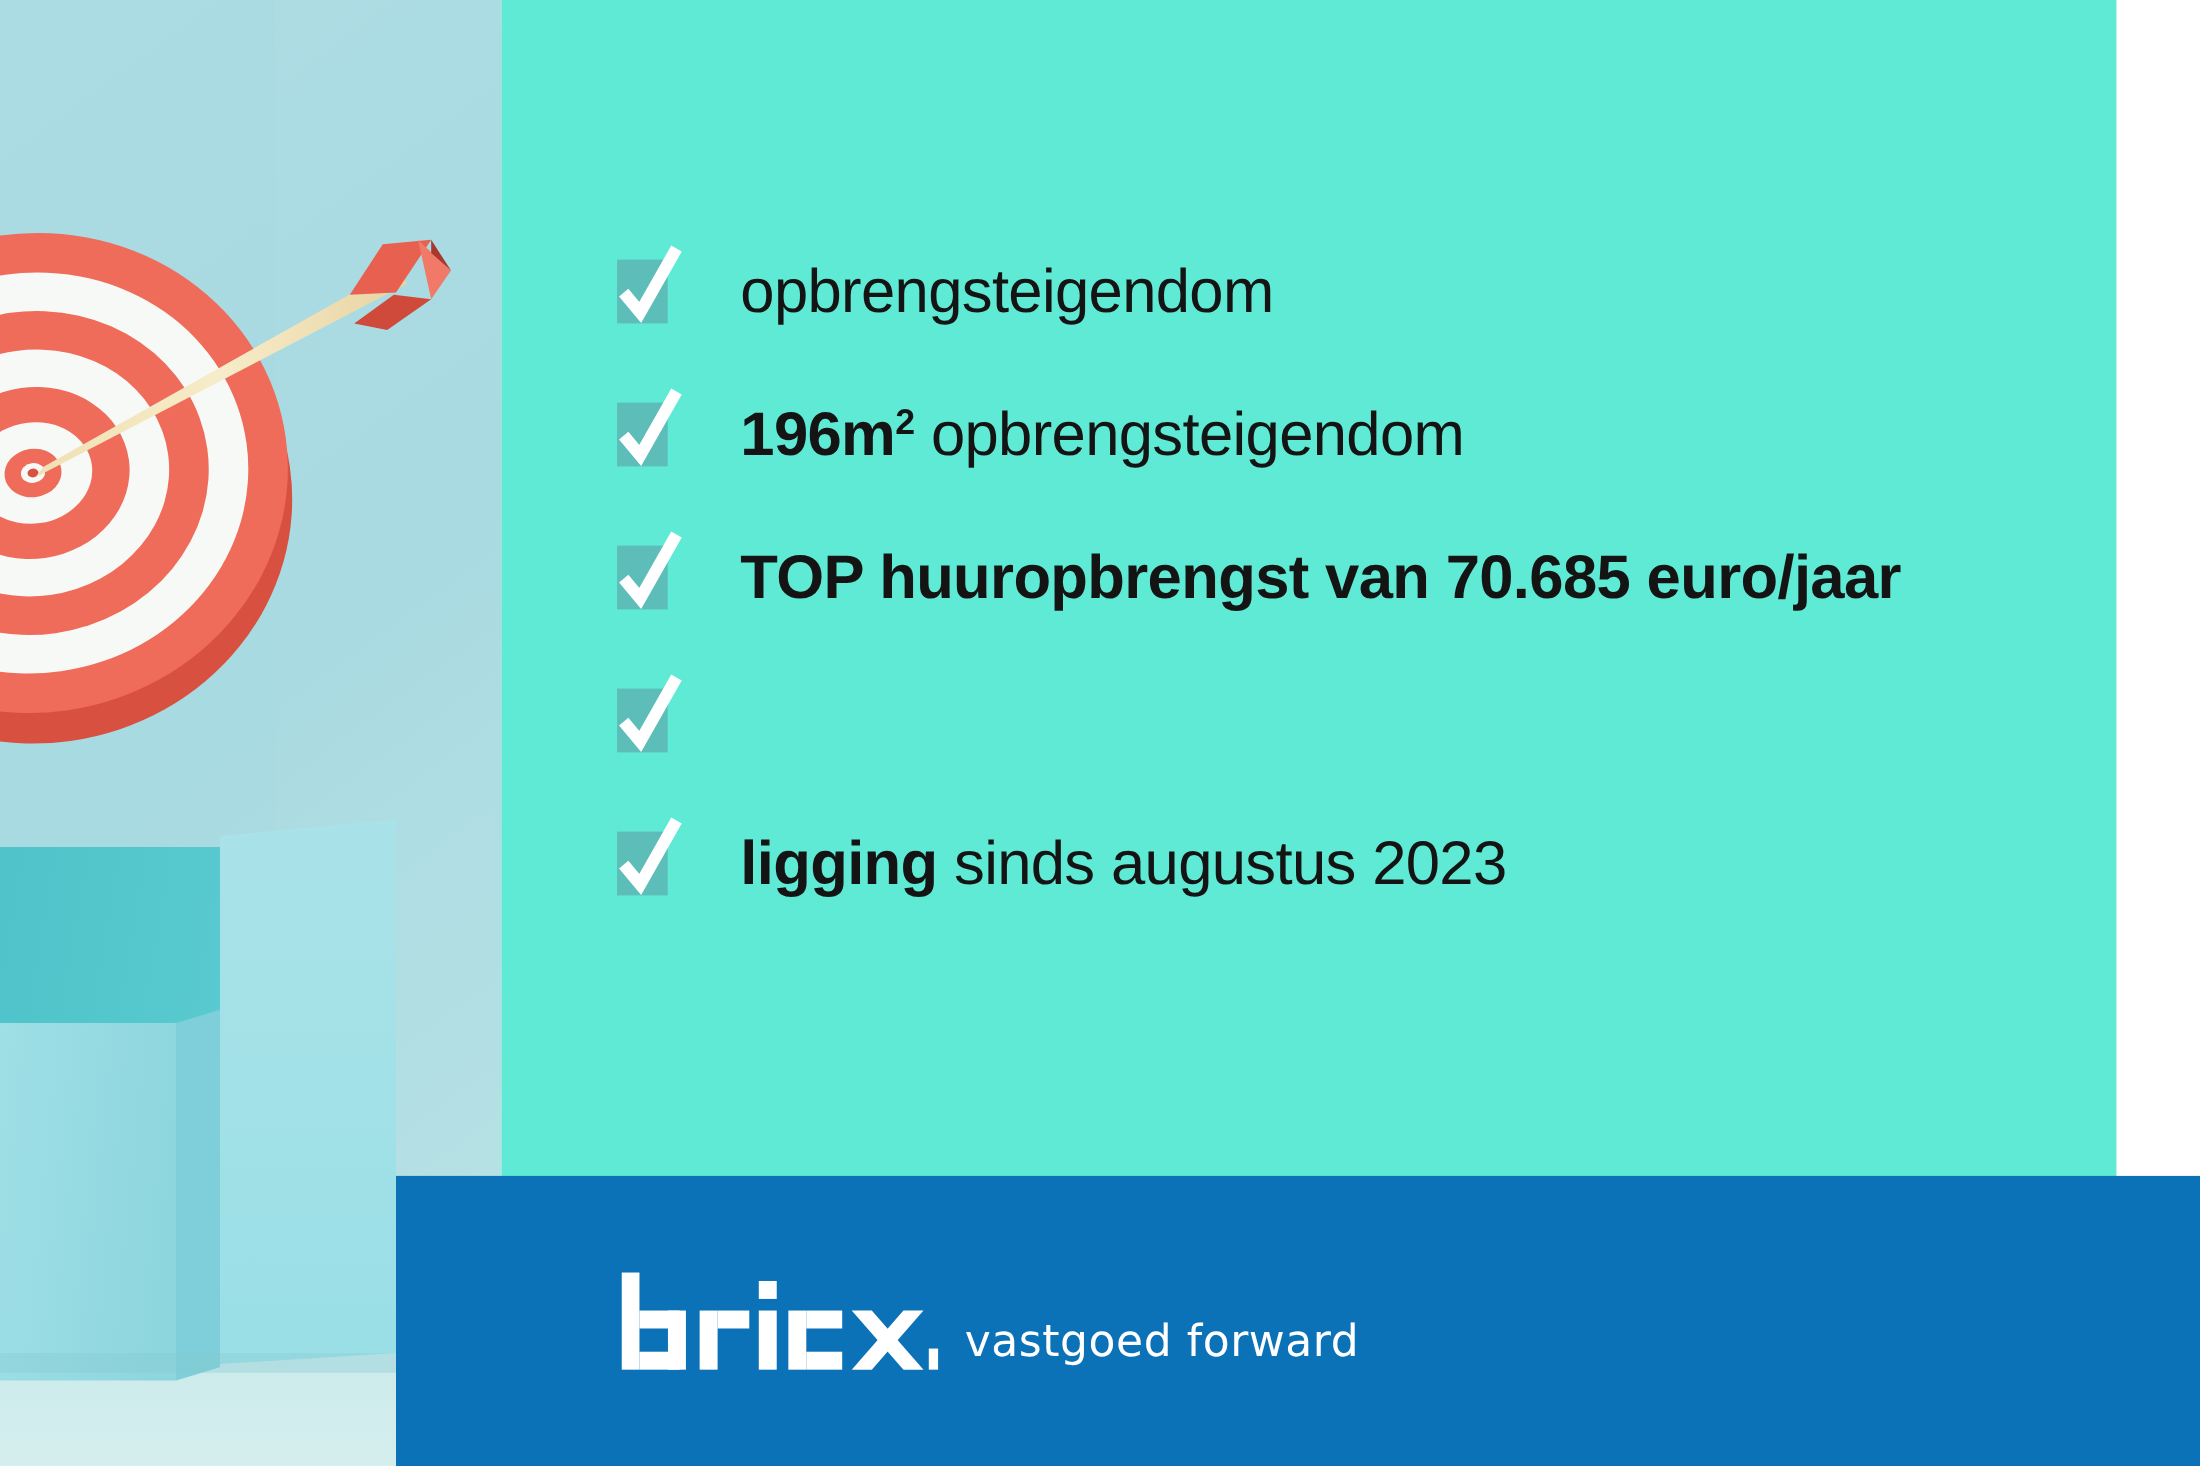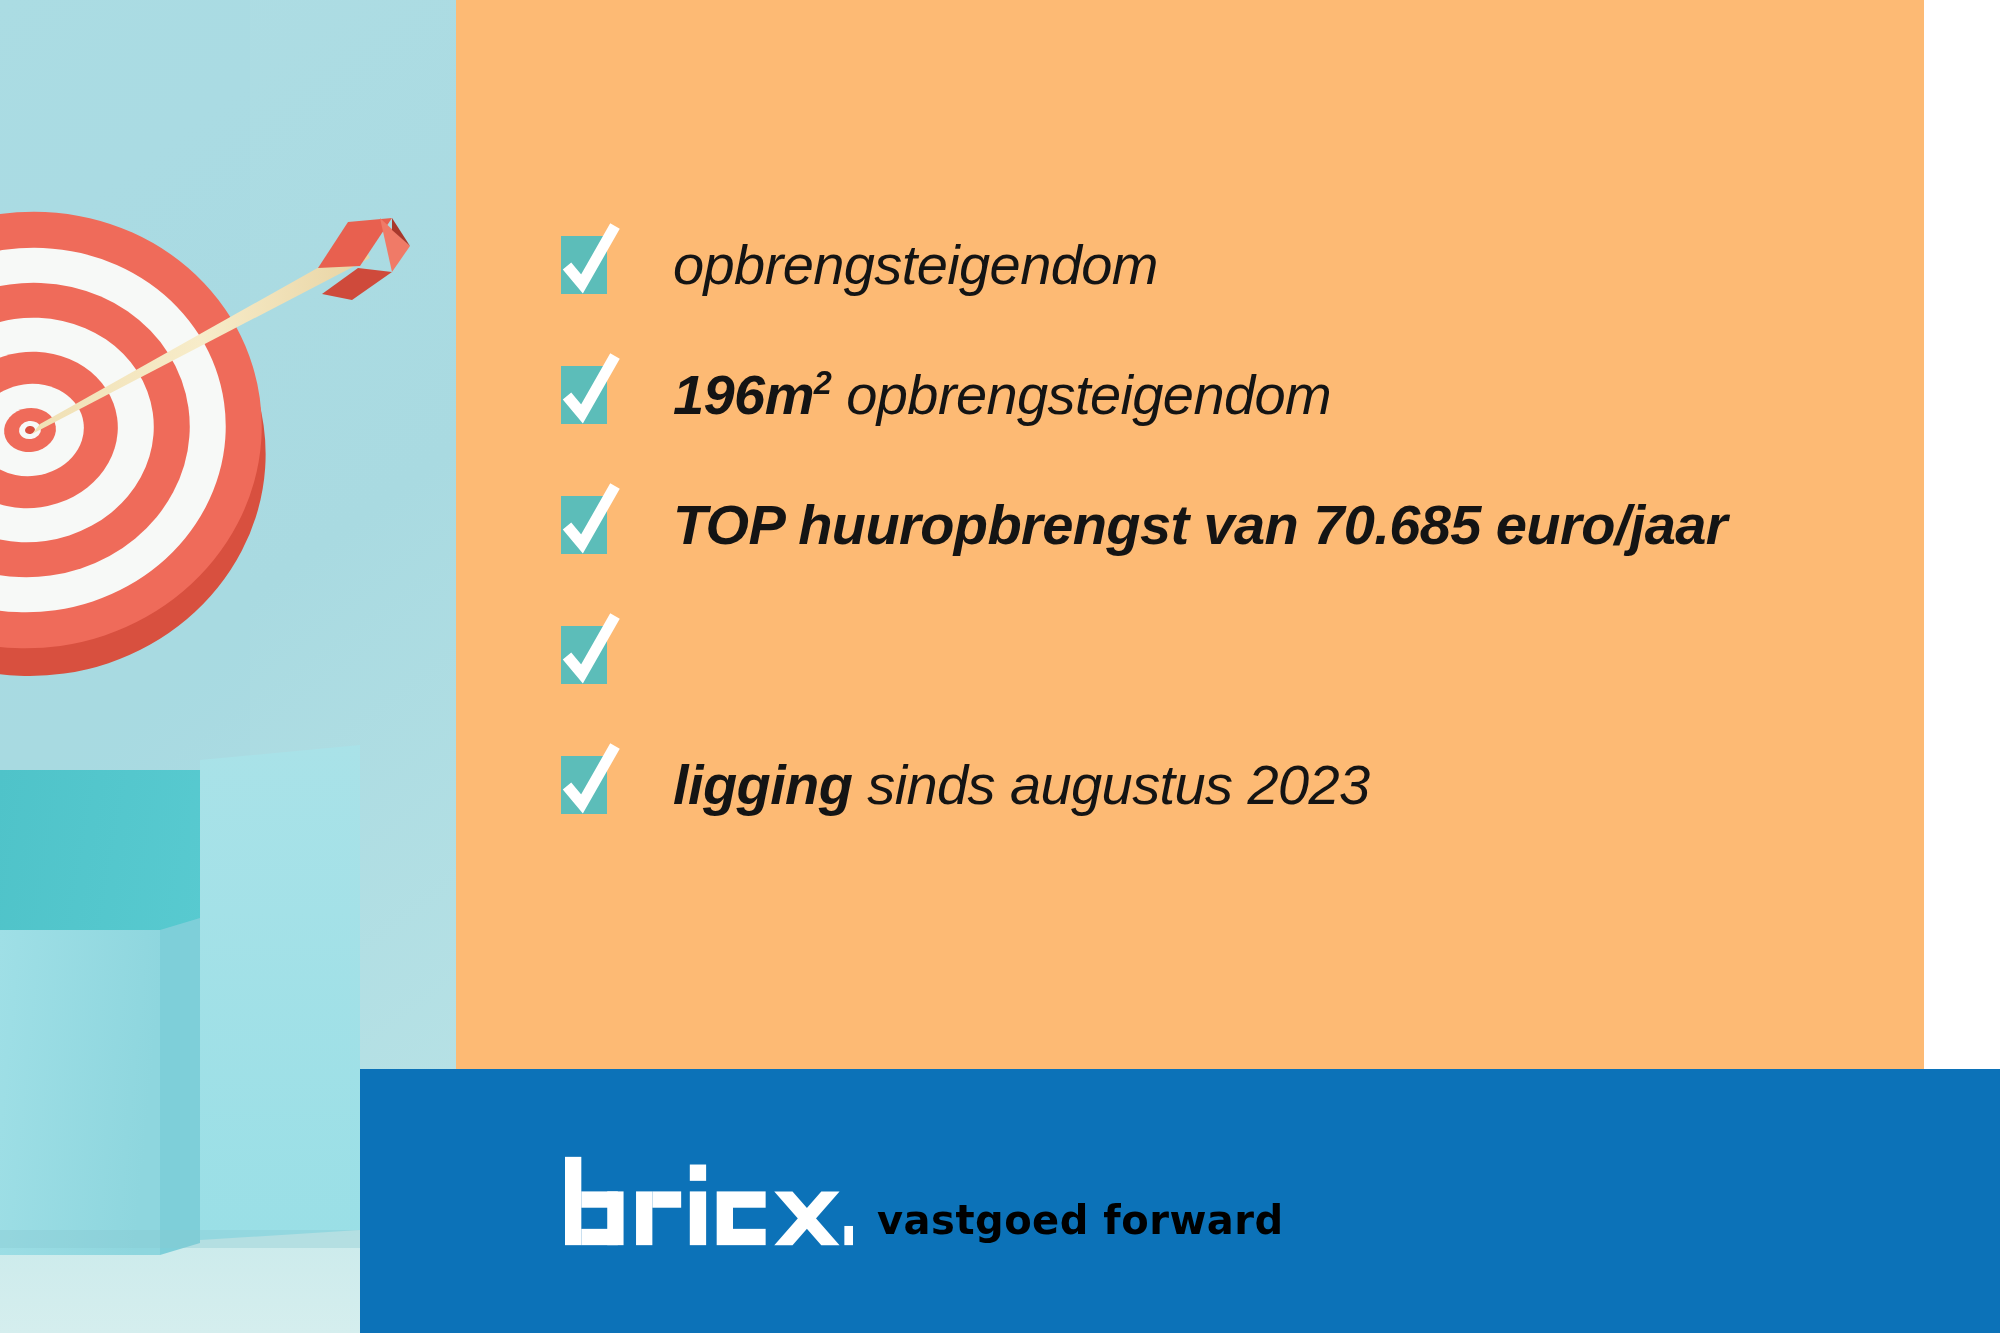--- a/index.html
+++ b/index.html
@@ -21,22 +21,21 @@
     width:456px; height:1333px;
     overflow:hidden;
     background:linear-gradient(175deg,#aedde4 0%,#abdbe2 45%,#b4e0e4 100%);
   }
   .photo svg{ display:block; width:100%; height:100%; }
 
   
   .content{
     position:absolute; left:456px; top:0;
     width:1468px; height:1333px;
-    background:#fdba74;
-    font-style:italic;
+    background:#5eead4;
   }
 
   .bullet-list{
     position:absolute;
     left:105px; top:215px;
     width:1420px;
   }
   .bullet{
     display:flex;
     align-items:center;
@@ -87,26 +86,26 @@
   .logo-wrap{
     position:absolute;
     left:205px; top:84px;
     display:flex;
     align-items:flex-end;
   }
   .wordmark{ display:block; height:96px; }
   .tagline{
     margin-left:24px;
     margin-bottom:6px;
-    color:#000000;
+    color:#ffffff;
     font-size:40px;
     letter-spacing:0.5px;
     white-space:nowrap;
     font-family:"DejaVu Sans", sans-serif;
-    font-weight:700;
+    font-weight:400;
   }
 </style>
 </head>
 <body>
 
 <div class="slide">
 
   <div class="photo">
     <svg viewBox="0 0 456 1333" preserveAspectRatio="xMidYMid slice" aria-hidden="true">
       <defs>

